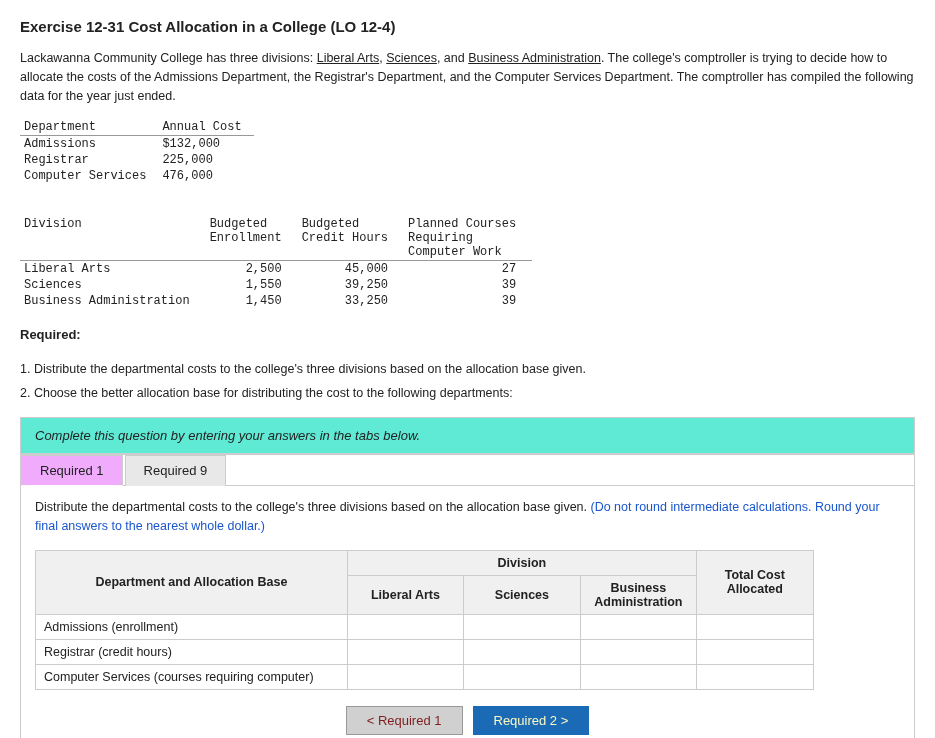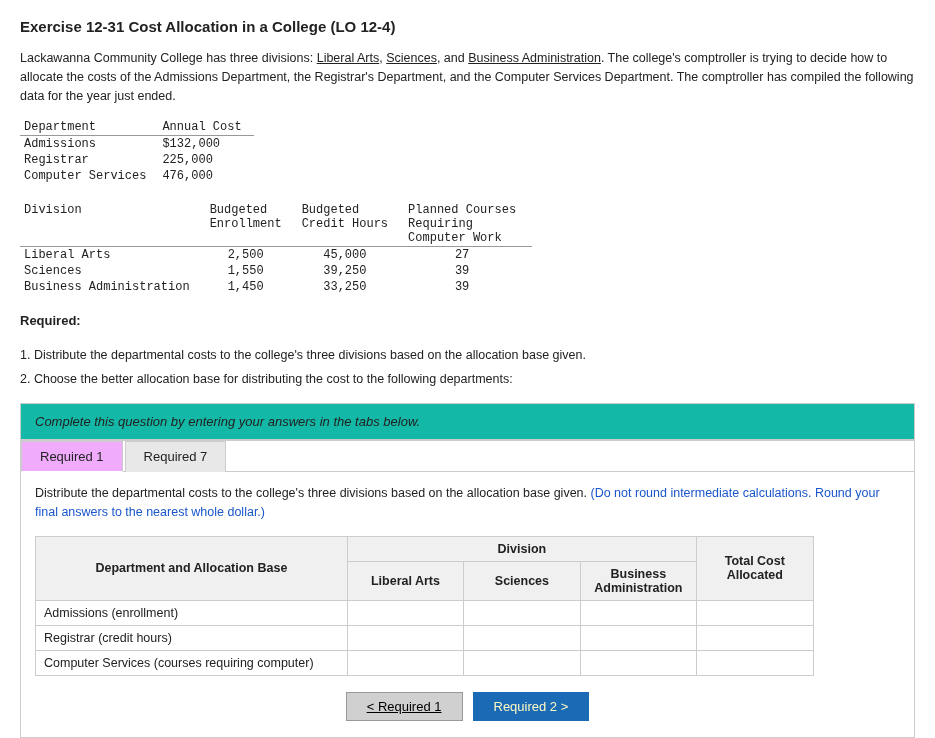--- a/index.html
+++ b/index.html
@@ -19,21 +19,21 @@
     .intro-text {
       font-size: 12.5px;
       margin-bottom: 14px;
       line-height: 1.5;
     }
     .intro-text span.underline { text-decoration: underline; }
 
     
     .dept-table {
       border-collapse: collapse;
-      margin-bottom: 18px;
+      margin-bottom: 32px;
       font-size: 12px;
       font-family: 'Courier New', monospace;
     }
     .dept-table td {
       padding: 1px 12px 1px 4px;
     }
     .dept-table tr:first-child td {
       border-bottom: 1px solid #999;
     }
 
@@ -51,40 +51,40 @@
     .div-table tr:first-child td {
       border-bottom: 1px solid #999;
     }
     .div-table .header-row td {
       text-align: left;
     }
     .div-table .header-row td:first-child {
       text-align: left;
     }
     .div-table .data-row td {
-      text-align: center;
+      text-align: right;
     }
     .div-table .data-row td:first-child {
       text-align: left;
     }
 
     .required-header {
       font-weight: bold;
       margin-bottom: 17px;
       font-size: 13px;
     }
     .required-text {
       font-size: 12.5px;
       margin-bottom: 4px;
       line-height: 1.6;
     }
 
     
     .complete-box {
-      background: #14b8a6;
+      background: #5eead4;
       border: 1px solid #ccc;
       padding: 10px 14px;
       font-size: 13px;
       font-style: italic;
       margin: 14px 0 0 0;
     }
 
     
     .tabs-container {
       border: 1px solid #ccc;
@@ -173,22 +173,21 @@
       padding-bottom: 4px;
     }
     .nav-btn {
       padding: 6px 20px;
       font-size: 13px;
       cursor: pointer;
       border: 1px solid #999;
     }
     .nav-btn.prev {
       background: #d0d0d0;
-      color: #000000;
-      text-decoration: underline;
+      color: #7f1d1d;
     }
     .nav-btn.next {
       background: #1a6ab5;
       color: #fef9c3;
       border-color: #1a6ab5;
     }
   </style>
 </head>
 <body>
 
@@ -256,21 +255,21 @@
   <p class="required-text">2. Choose the better allocation base for distributing the cost to the following departments:</p>
 </div>
 
 <div class="complete-box">
   <span>Complete this question by entering your answers in the tabs below.</span>
 </div>
 
 <div class="tabs-container">
   <div class="tabs-header">
     <div class="tab active">Required 1</div>
-    <div class="tab inactive">Required 7</div>
+    <div class="tab inactive">Required 9</div>
   </div>
   <div class="tab-content">
     <p class="tab-description">
       <span>Distribute the departmental costs to the college's three divisions based on the allocation base given. </span><span class="blue-text">(Do not round intermediate calculations. Round your final answers to the nearest whole dollar.)</span>
     </p>
 
     <table class="answer-table">
       <thead>
         <tr>
           <th class="dept-col-header" rowspan="2">Department and Allocation Base</th>

